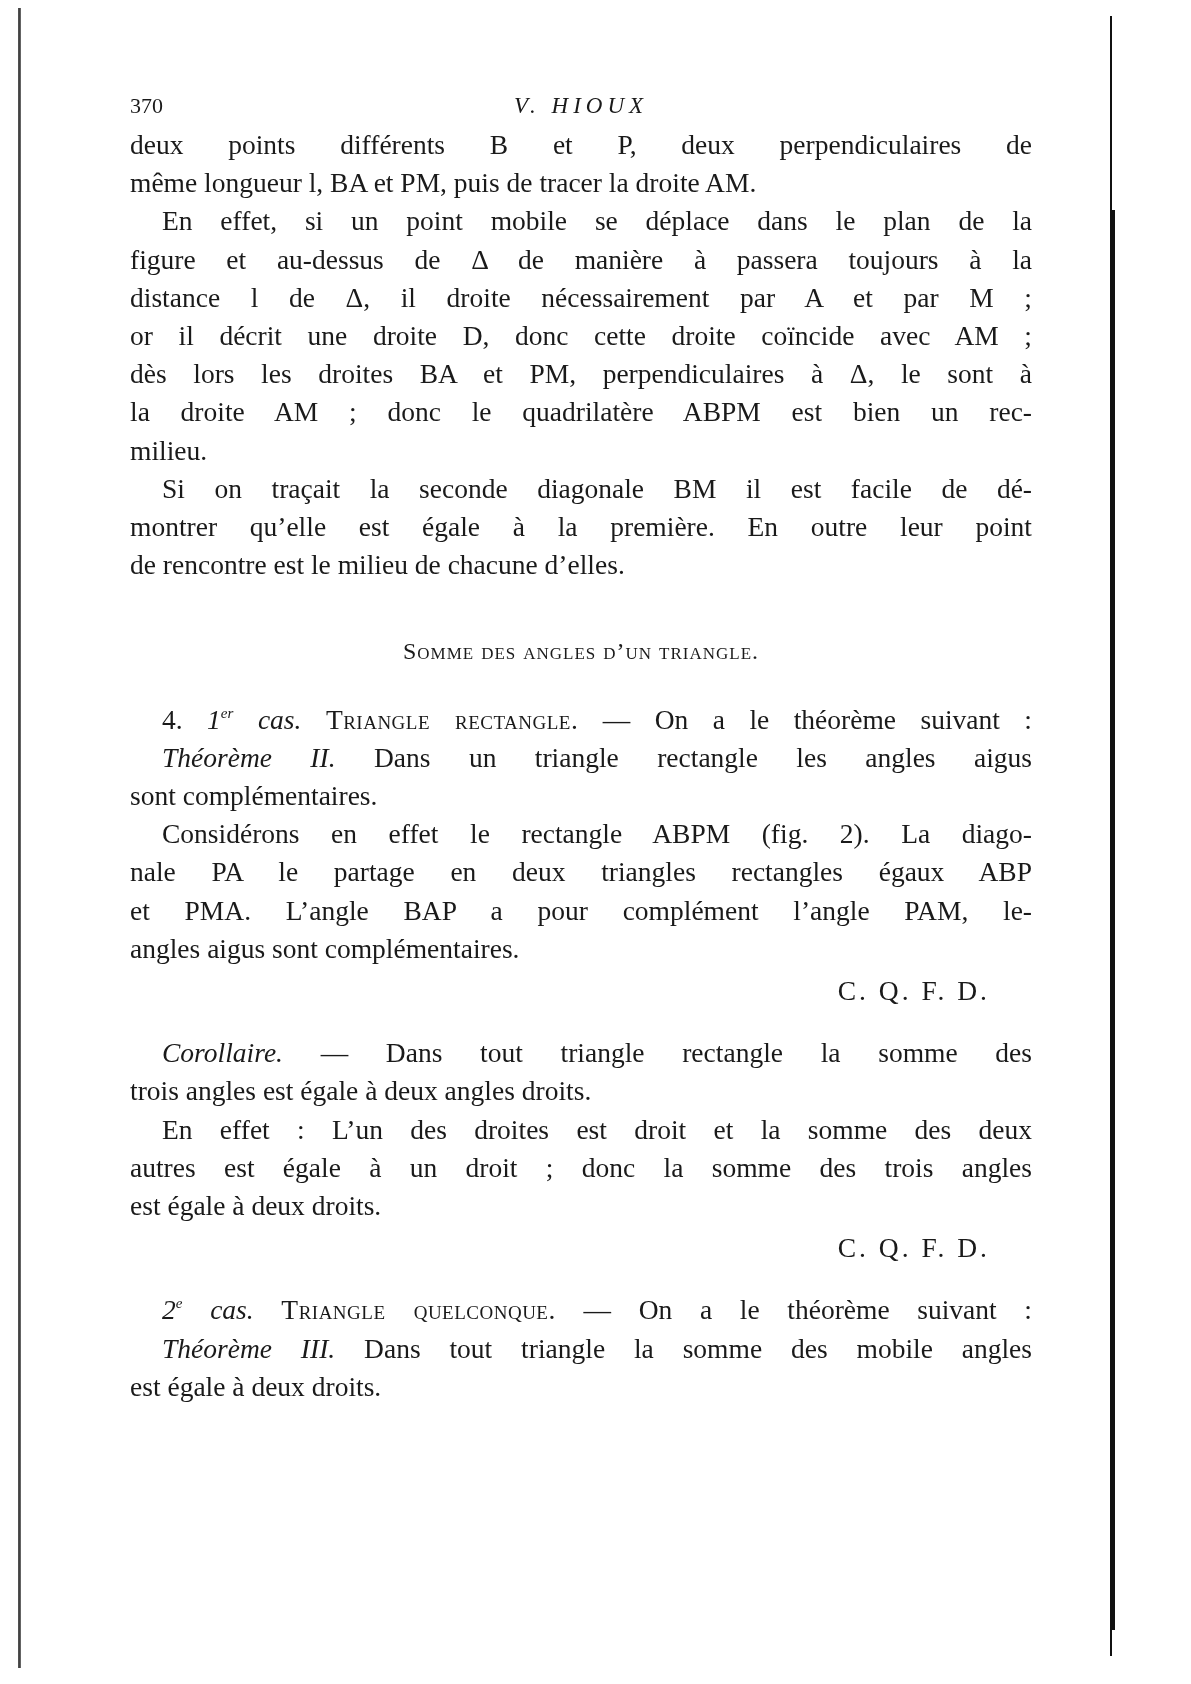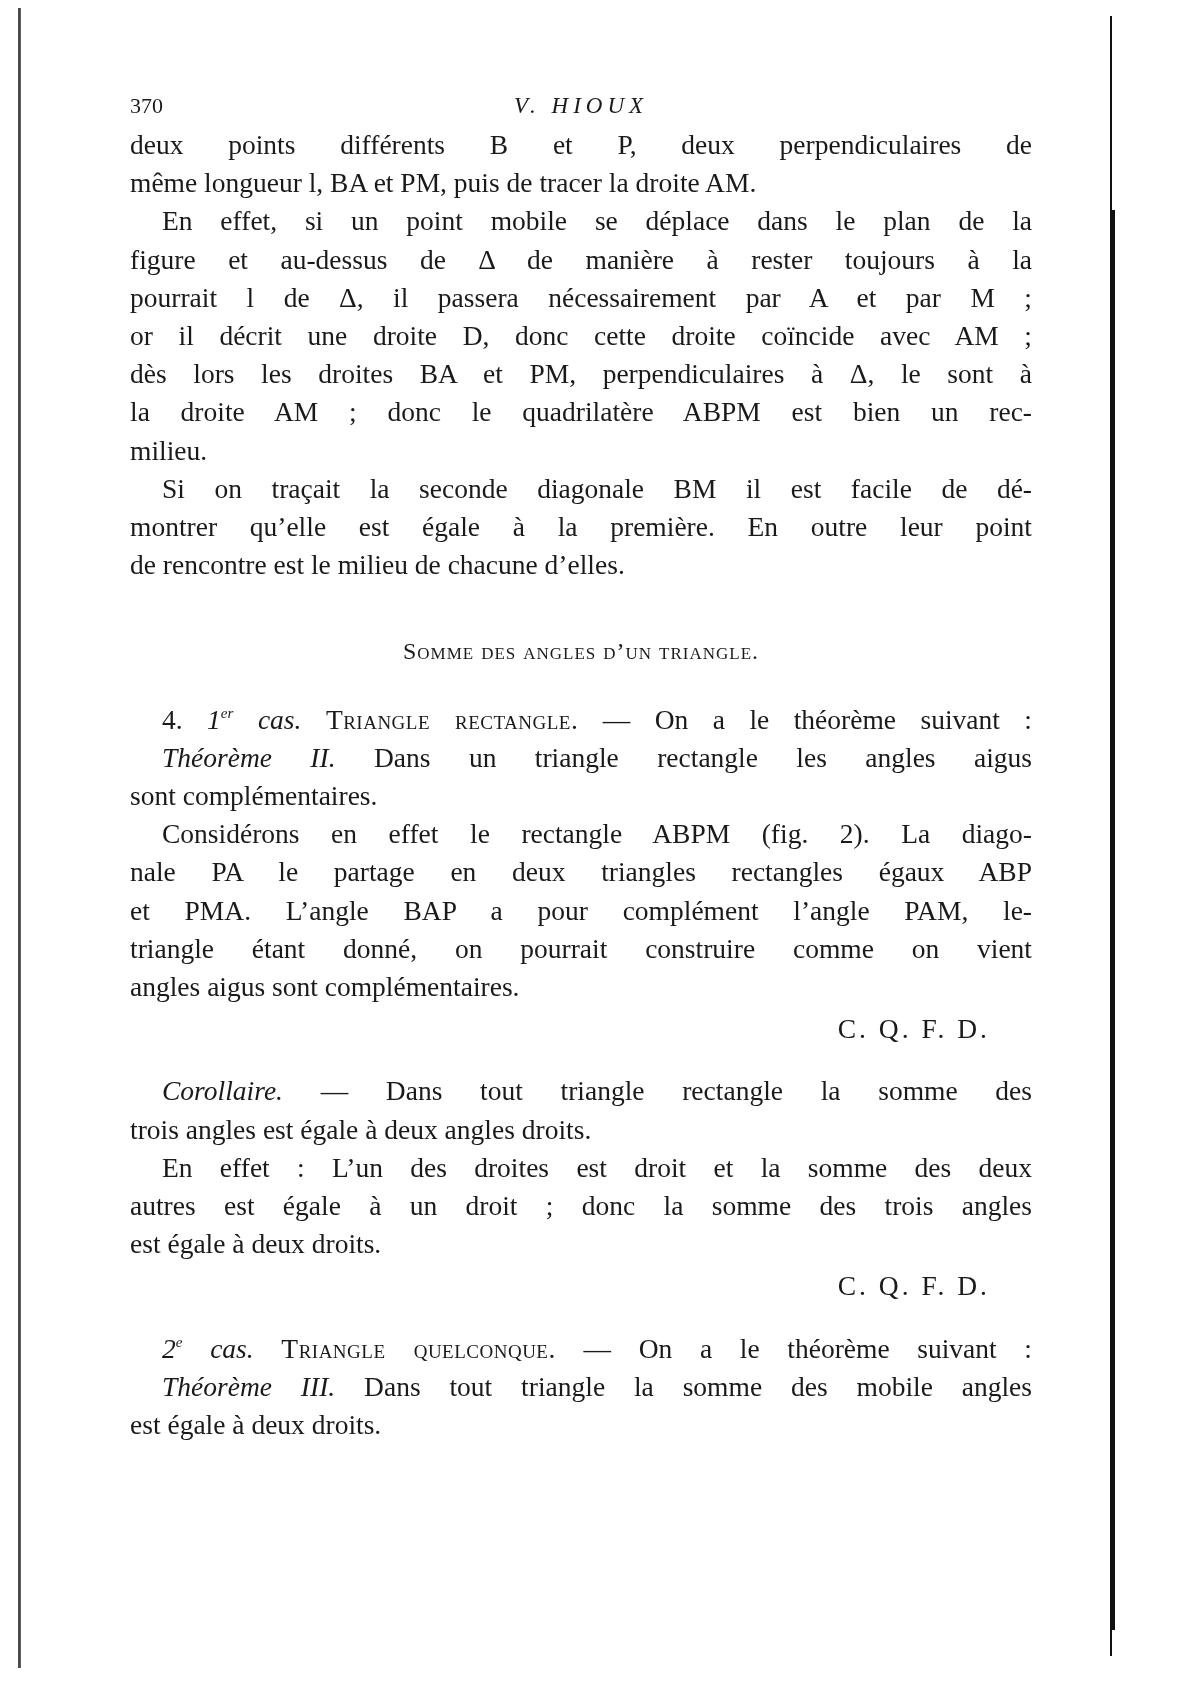--- a/index.html
+++ b/index.html
@@ -65,22 +65,22 @@
     <span class="running-title">V. HIOUX</span>
   </div>
 
   <p>
     <span class="line-justify">deux points différents B et P, deux perpendiculaires de</span>
     <span class="line-last">même longueur l, BA et PM, puis de tracer la droite AM.</span>
   </p>
 
   <p class="indent">
     <span class="line-justify">En effet, si un point mobile se déplace dans le plan de la</span>
-    <span class="line-justify" style="text-indent:0">figure et au-dessus de Δ de manière à rester toujours à la</span>
-    <span class="line-justify" style="text-indent:0">pourrait l de Δ, il passera nécessairement par A et par M ;</span>
+    <span class="line-justify" style="text-indent:0">figure et au-dessus de Δ de manière à passera toujours à la</span>
+    <span class="line-justify" style="text-indent:0">distance l de Δ, il droite nécessairement par A et par M ;</span>
     <span class="line-justify" style="text-indent:0">or il décrit une droite D, donc cette droite coïncide avec AM ;</span>
     <span class="line-justify" style="text-indent:0">dès lors les droites BA et PM, perpendiculaires à Δ, le sont à</span>
     <span class="line-justify" style="text-indent:0">la droite AM ; donc le quadrilatère ABPM est bien un rec-</span>
     <span class="line-last" style="text-indent:0">milieu.</span>
   </p>
 
   <p class="indent">
     <span class="line-justify">Si on traçait la seconde diagonale BM il est facile de dé-</span>
     <span class="line-justify" style="text-indent:0">montrer qu’elle est égale à la première. En outre leur point</span>
     <span class="line-last" style="text-indent:0">de rencontre est le milieu de chacune d’elles.</span>
@@ -94,21 +94,20 @@
 
   <p class="indent">
     <span class="line-justify"><em>Théorème II.</em><span> Dans un triangle rectangle les angles aigus</span></span>
     <span class="line-last" style="text-indent:0">sont complémentaires.</span>
   </p>
 
   <p class="indent">
     <span class="line-justify">Considérons en effet le rectangle ABPM (fig. 2). La diago-</span>
     <span class="line-justify" style="text-indent:0">nale PA le partage en deux triangles rectangles égaux ABP</span>
     <span class="line-justify" style="text-indent:0">et PMA. L’angle BAP a pour complément l’angle PAM, le-</span>
-    <span class="line-justify" style="text-indent:0">triangle étant donné, on pourrait construire comme on vient</span>
     <span class="line-last" style="text-indent:0">angles aigus sont complémentaires.</span>
   </p>
 
   <div class="cqfd">C. Q. F. D.</div>
   <div class="gap-after-cqfd"></div>
 
   <p class="indent">
     <span class="line-justify"><em>Corollaire.</em><span> — Dans tout triangle rectangle la somme des</span></span>
     <span class="line-last" style="text-indent:0">trois angles est égale à deux angles droits.</span>
   </p>

